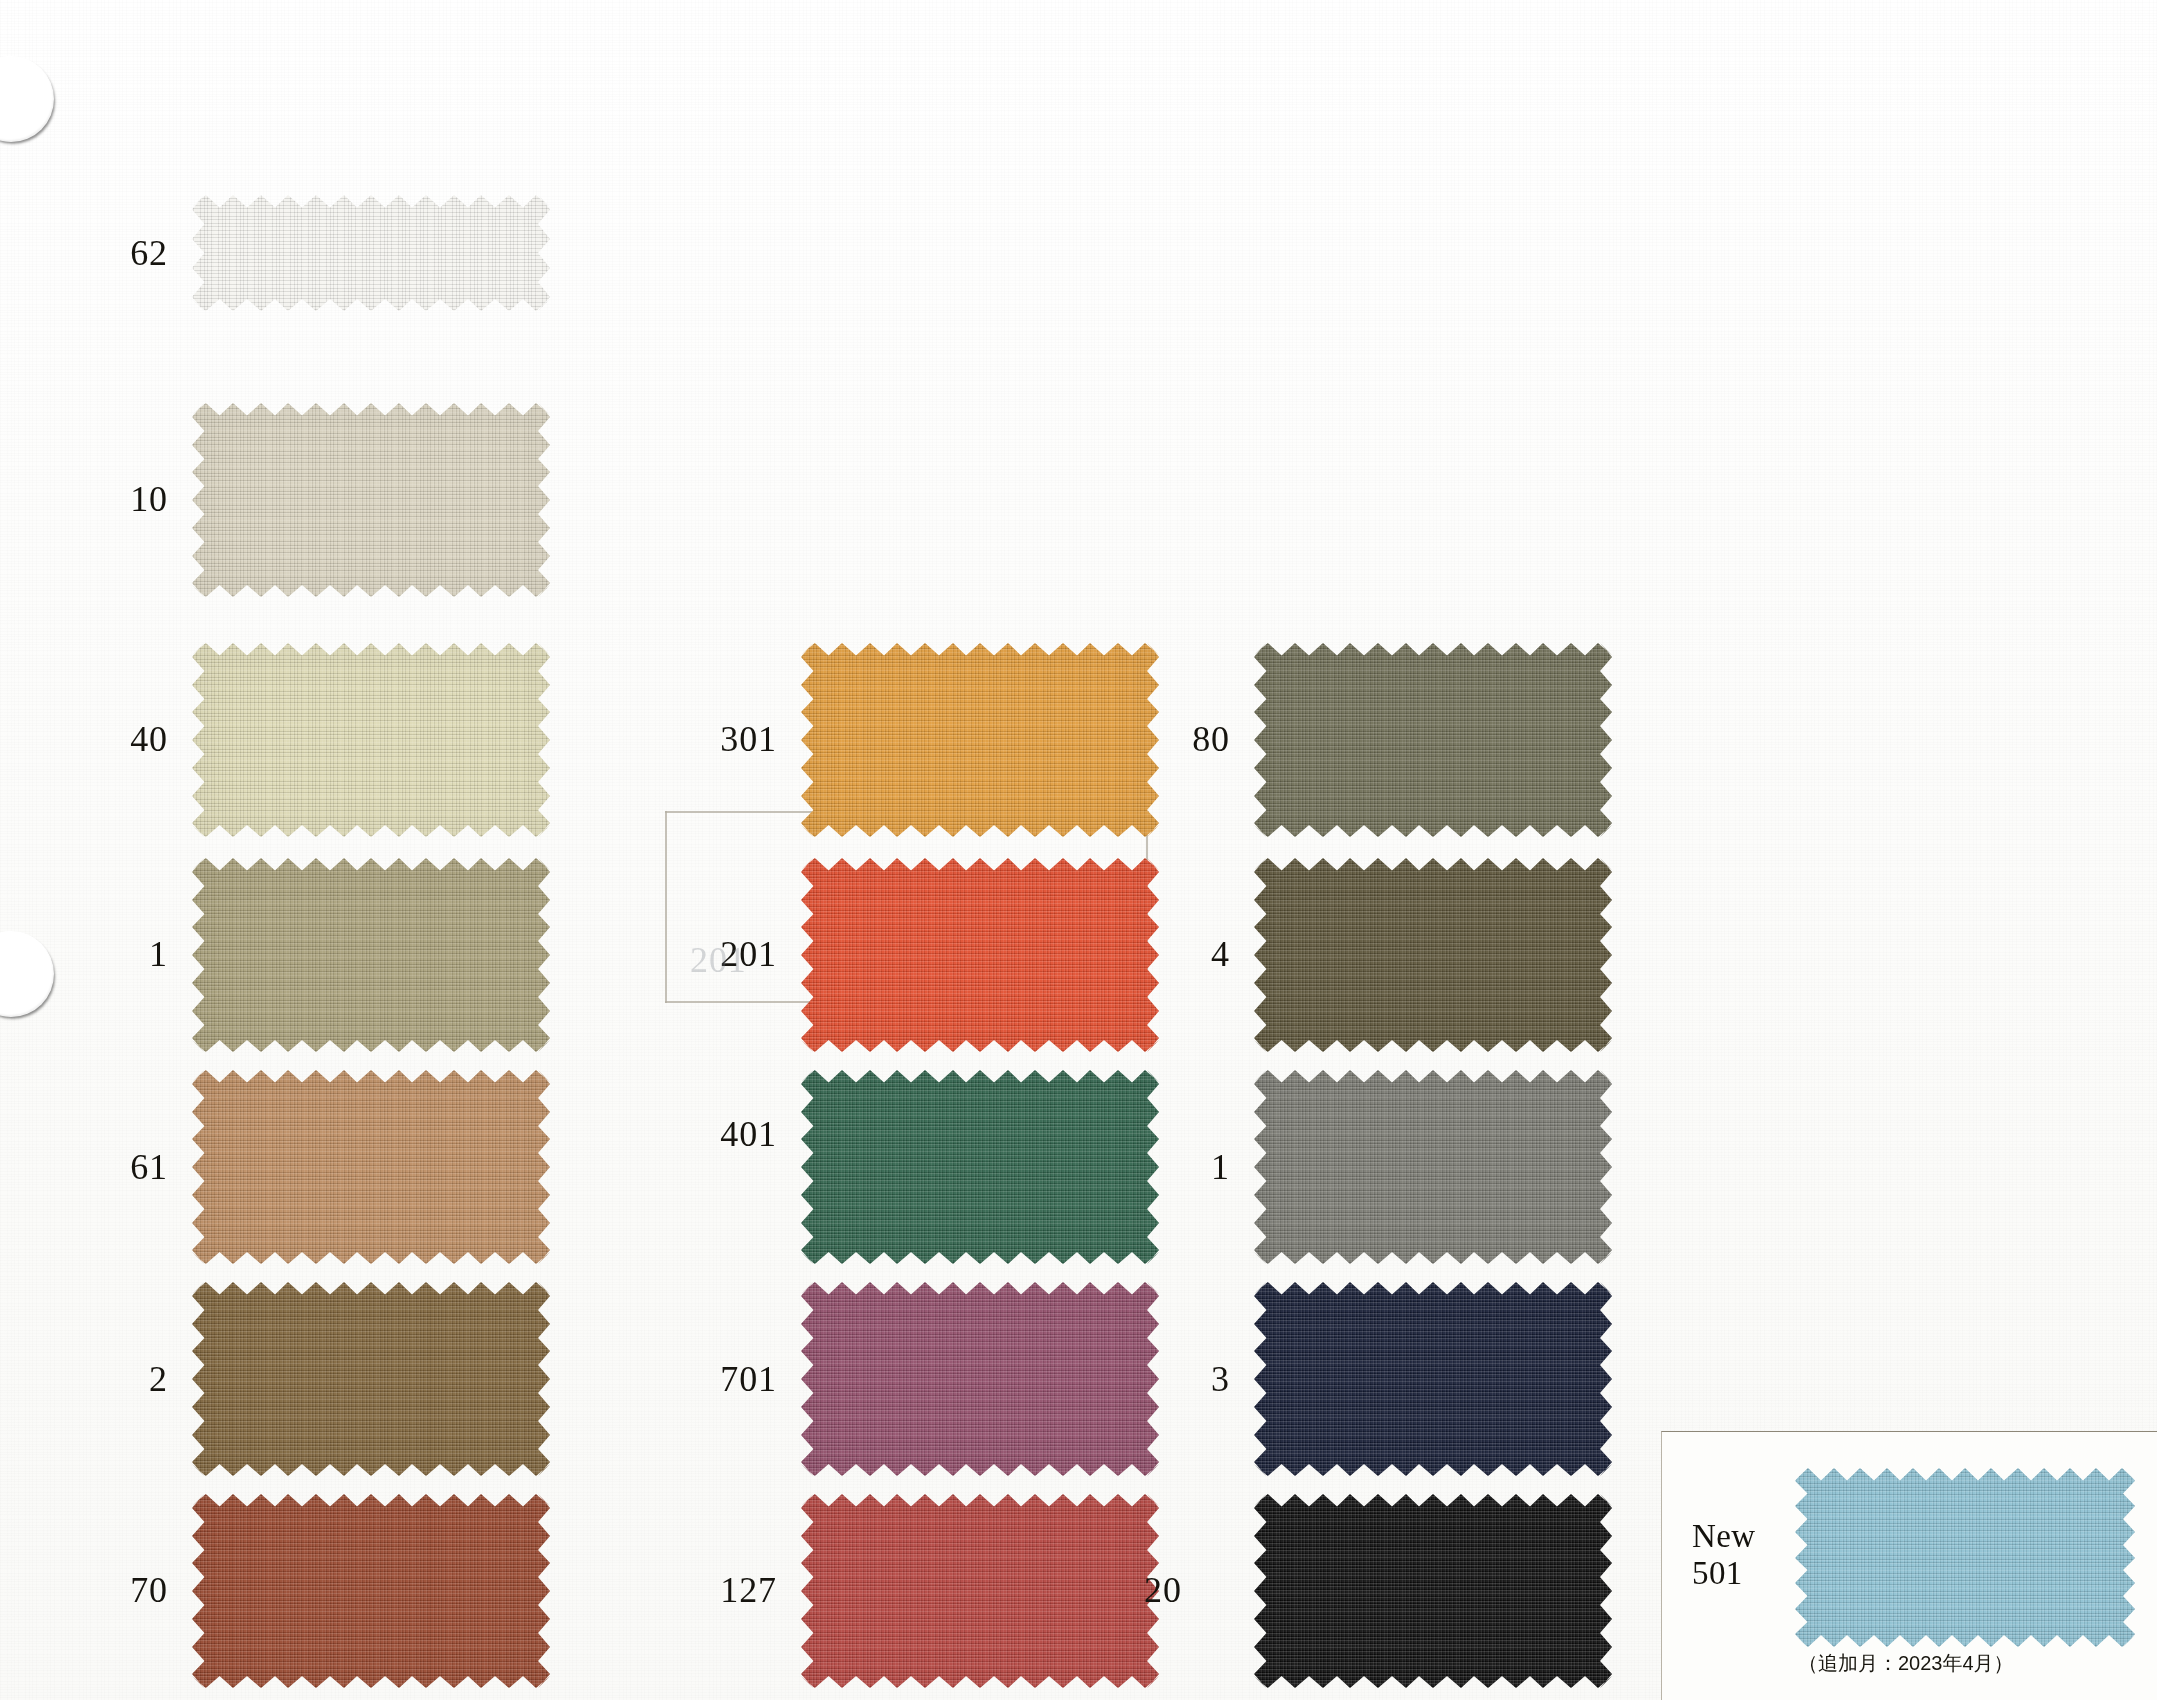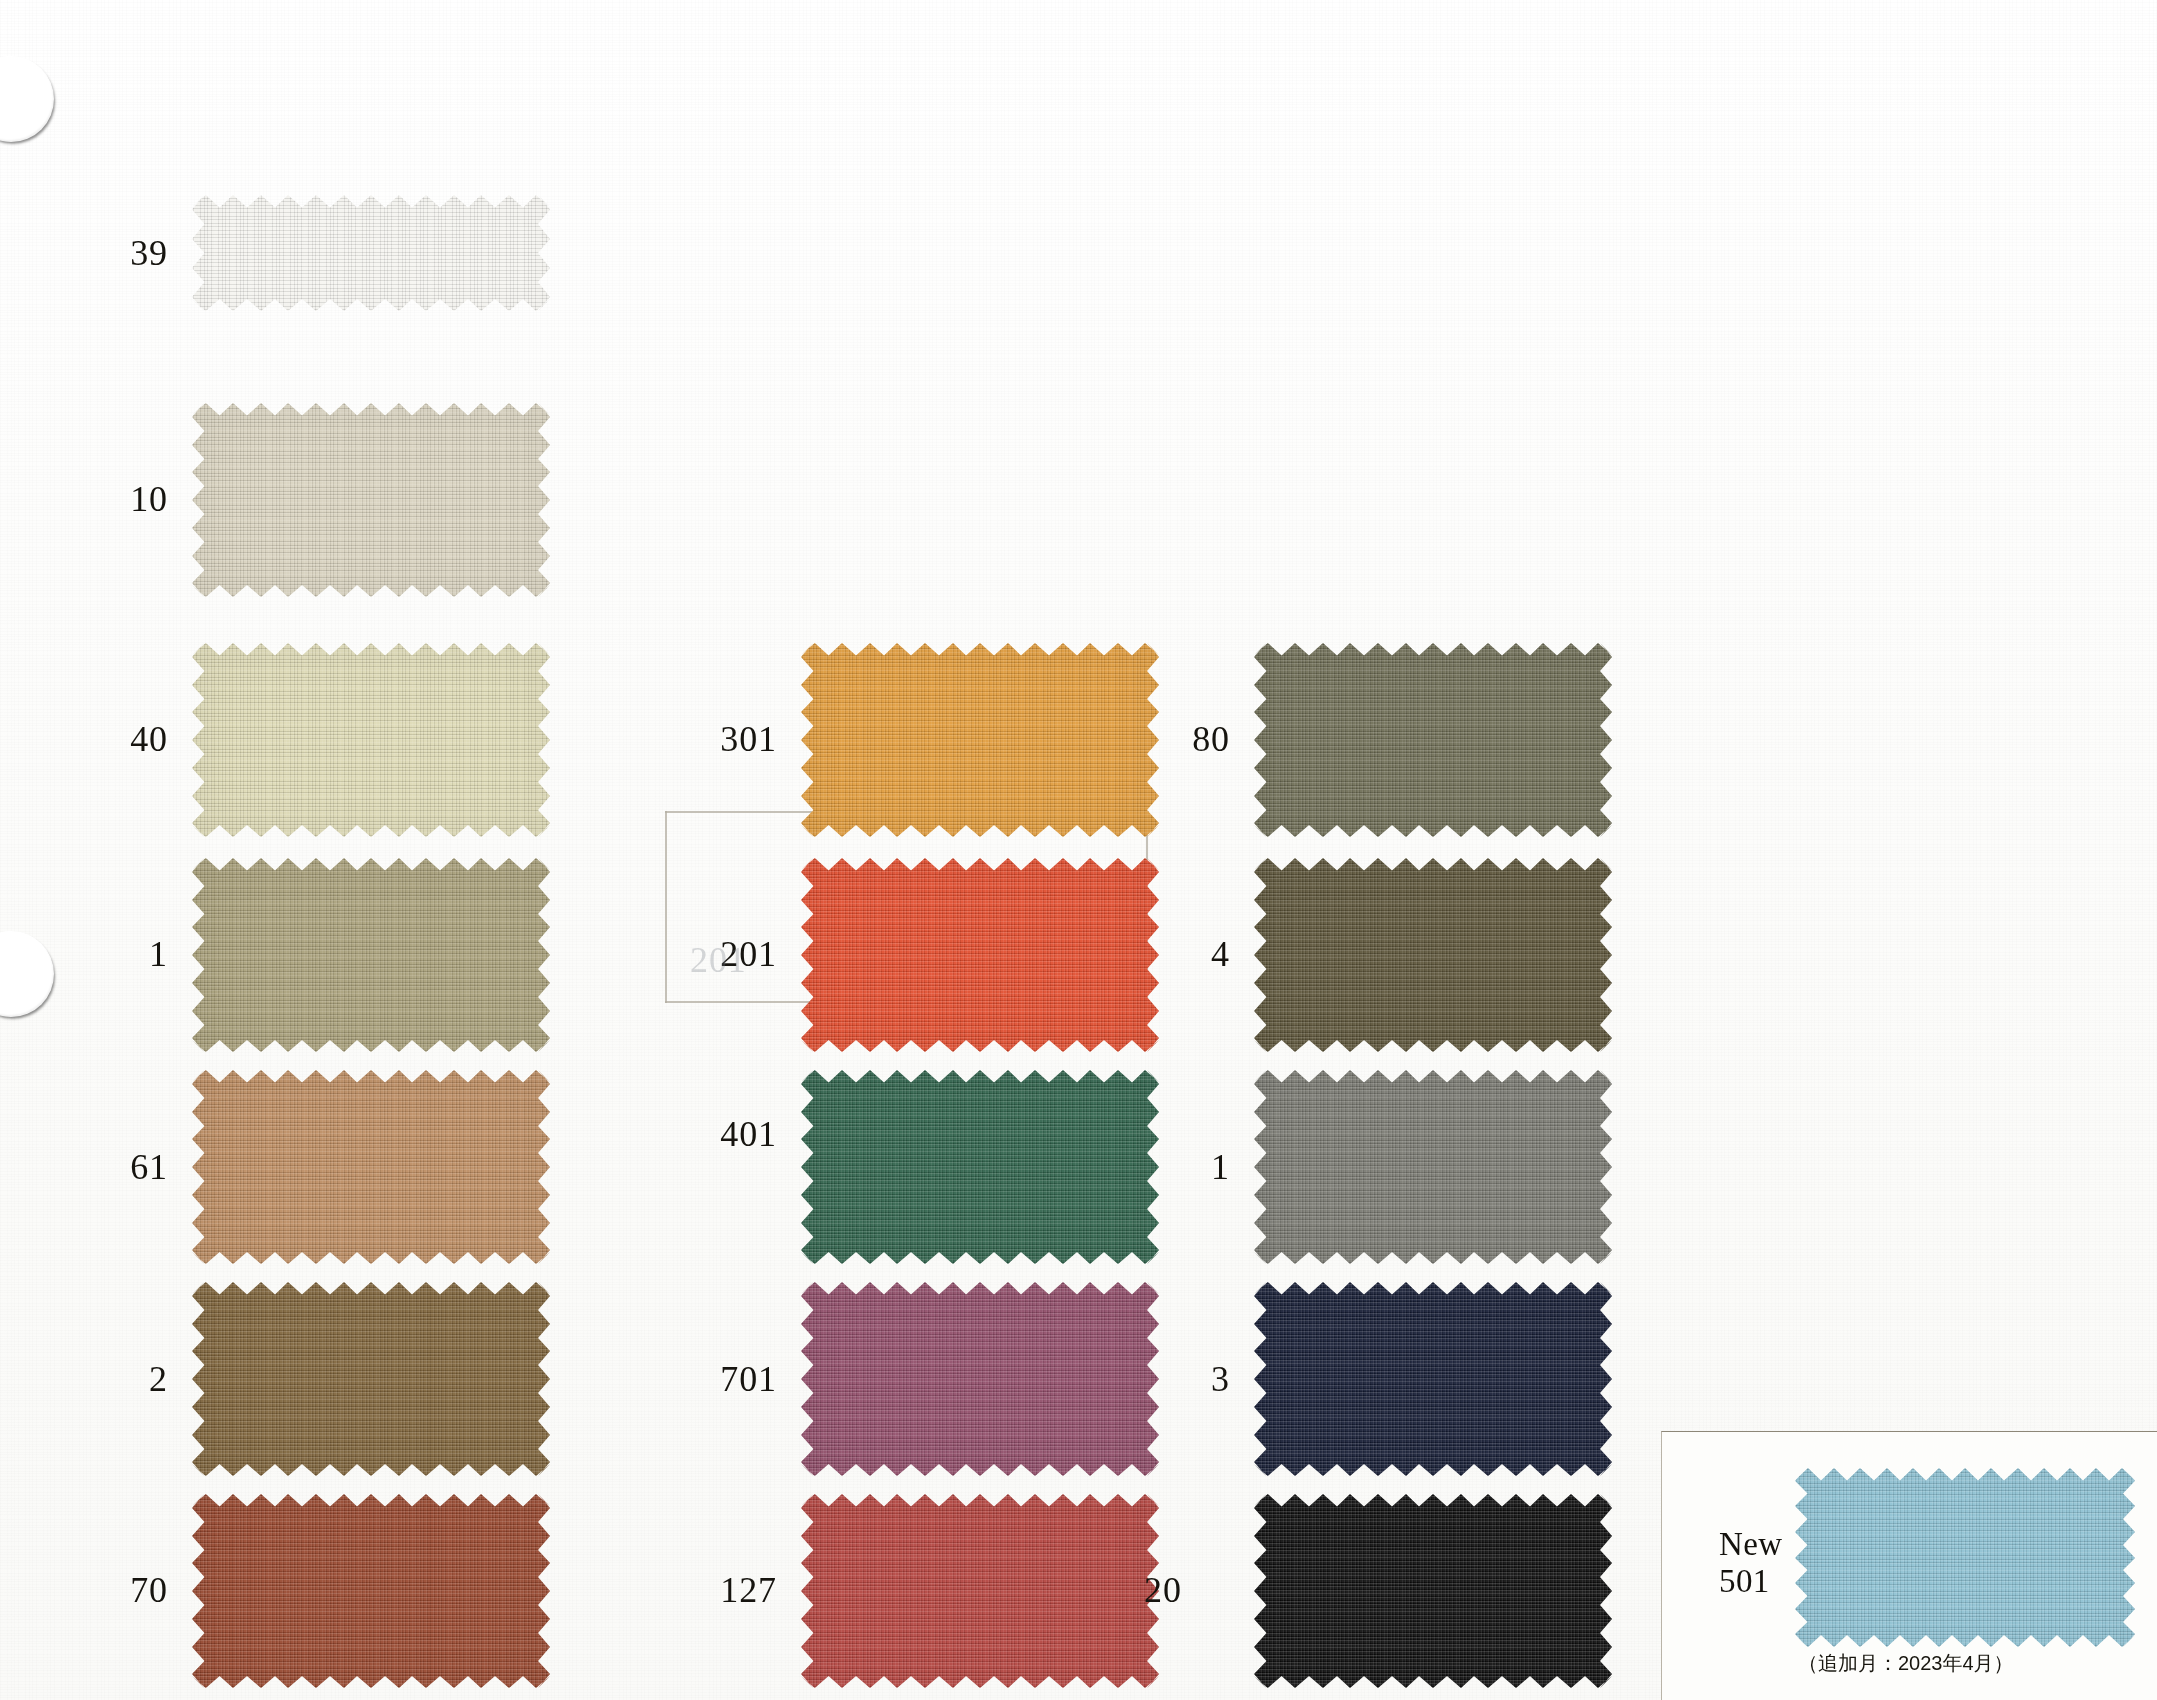--- a/index.html
+++ b/index.html
@@ -108,21 +108,21 @@
 <div class="punch" style="top:56px;"></div>
 <div class="punch" style="top:931px;"></div>
 
 <div class="card" id="card">
 
   <div class="seam" style="left:665px;top:811px;width:484px;height:1.8px;"></div>
   <div class="seam" style="left:665px;top:1001px;width:484px;height:1.8px;"></div>
   <div class="seam" style="left:665px;top:811px;width:1.8px;height:192px;"></div>
   <div class="seam" style="left:1146px;top:811px;width:1.8px;height:192px;"></div>
 <div class="cell" style="left: 0px; top: 0px;">
-      <div class="label" style="left: 34px; top: 235px;">39</div>
+      <div class="label" style="left: 34px; top: 235px;">62</div>
       <div class="swatch" style="left: 192px; top: 195px; width: 358px; height: 116px;">
         <div class="fab" style="--c: #fbfaf6; clip-path: polygon(0px 12.5px, 13.8px 0px, 27.6px 12.5px, 41px 0px, 55px 12.5px, 69px 0px, 83px 12.5px, 96px 0px, 110px 12.5px, 124px 0px, 138px 12.5px, 152px 0px, 165px 12.5px, 179px 0px, 193px 12.5px, 207px 0px, 220px 12.5px, 234px 0px, 248px 12.5px, 262px 0px, 276px 12.5px, 289px 0px, 303px 12.5px, 317px 0px, 331px 12.5px, 344px 0px, 358px 12.5px, 346px 0px, 358px 14.6px, 346px 29px, 358px 44px, 346px 58px, 358px 73px, 346px 87px, 358px 102px, 346px 116px, 358px 104px, 344px 116px, 331px 104px, 317px 116px, 303px 104px, 289px 116px, 276px 104px, 262px 116px, 248px 104px, 234px 116px, 220px 104px, 207px 116px, 193px 104px, 179px 116px, 165px 104px, 152px 116px, 138px 104px, 124px 116px, 110px 104px, 96px 116px, 83px 104px, 69px 116px, 55px 104px, 41px 116px, 27.6px 104px, 13.8px 116px, 0px 104px, 12.5px 116px, 0px 102px, 12.5px 87px, 0px 73px, 12.5px 58px, 0px 44px, 12.5px 29px, 0px 14.6px, 12.5px 0px); box-shadow: rgba(0, 0, 0, 0.035) 0px 0px 36px inset; filter: contrast(0.96);"></div>
       </div>
     </div>
     <div class="cell" style="left: 0px; top: 0px;">
       <div class="label" style="left: 34px; top: 481px;">10</div>
       <div class="swatch" style="left: 192px; top: 403px; width: 358px; height: 194px;">
         <div class="fab" style="--c: #d8d2be; clip-path: polygon(0px 12.5px, 13.8px 0px, 27.6px 12.5px, 41px 0px, 55px 12.5px, 69px 0px, 83px 12.5px, 96px 0px, 110px 12.5px, 124px 0px, 138px 12.5px, 152px 0px, 165px 12.5px, 179px 0px, 193px 12.5px, 207px 0px, 220px 12.5px, 234px 0px, 248px 12.5px, 262px 0px, 276px 12.5px, 289px 0px, 303px 12.5px, 317px 0px, 331px 12.5px, 344px 0px, 358px 12.5px, 346px 0px, 358px 14px, 346px 28px, 358px 42px, 346px 56px, 358px 69px, 346px 83px, 358px 97px, 346px 111px, 358px 125px, 346px 139px, 358px 153px, 346px 167px, 358px 180px, 346px 194px, 358px 182px, 344px 194px, 331px 182px, 317px 194px, 303px 182px, 289px 194px, 276px 182px, 262px 194px, 248px 182px, 234px 194px, 220px 182px, 207px 194px, 193px 182px, 179px 194px, 165px 182px, 152px 194px, 138px 182px, 124px 194px, 110px 182px, 96px 194px, 83px 182px, 69px 194px, 55px 182px, 41px 194px, 27.6px 182px, 13.8px 194px, 0px 182px, 12.5px 194px, 0px 180px, 12.5px 167px, 0px 153px, 12.5px 139px, 0px 125px, 12.5px 111px, 0px 97px, 12.5px 83px, 0px 69px, 12.5px 56px, 0px 42px, 12.5px 28px, 0px 14px, 12.5px 0px); box-shadow: rgba(0, 0, 0, 0.06) 0px 0px 54px inset;"></div>
       </div>
     </div>
@@ -213,21 +213,21 @@
     <div class="cell" style="left: 0px; top: 0px;">
       <div class="label" style="left: 1096px; top: 1572px; text-align: center;">20</div>
       <div class="swatch" style="left: 1254px; top: 1494px; width: 358px; height: 194px;">
         <div class="fab" style="--c: #0c0c0c; clip-path: polygon(0px 12.5px, 13.8px 0px, 27.6px 12.5px, 41px 0px, 55px 12.5px, 69px 0px, 83px 12.5px, 96px 0px, 110px 12.5px, 124px 0px, 138px 12.5px, 152px 0px, 165px 12.5px, 179px 0px, 193px 12.5px, 207px 0px, 220px 12.5px, 234px 0px, 248px 12.5px, 262px 0px, 276px 12.5px, 289px 0px, 303px 12.5px, 317px 0px, 331px 12.5px, 344px 0px, 358px 12.5px, 346px 0px, 358px 14px, 346px 28px, 358px 42px, 346px 56px, 358px 69px, 346px 83px, 358px 97px, 346px 111px, 358px 125px, 346px 139px, 358px 153px, 346px 167px, 358px 180px, 346px 194px, 358px 182px, 344px 194px, 331px 182px, 317px 194px, 303px 182px, 289px 194px, 276px 182px, 262px 194px, 248px 182px, 234px 194px, 220px 182px, 207px 194px, 193px 182px, 179px 194px, 165px 182px, 152px 194px, 138px 182px, 124px 194px, 110px 182px, 96px 194px, 83px 182px, 69px 194px, 55px 182px, 41px 194px, 27.6px 182px, 13.8px 194px, 0px 182px, 12.5px 194px, 0px 180px, 12.5px 167px, 0px 153px, 12.5px 139px, 0px 125px, 12.5px 111px, 0px 97px, 12.5px 83px, 0px 69px, 12.5px 56px, 0px 42px, 12.5px 28px, 0px 14px, 12.5px 0px); box-shadow: rgba(0, 0, 0, 0.06) 0px 0px 54px inset;"></div>
       </div>
     </div>
     <div class="ghost" style="left: 690px; top: 939px;">201</div>
   </div>
 
 <div id="newPanel" style="left:1661px;top:1431px;width:496px;height:270px;">
-  <div class="np-label" style="left:30px;top:94px;margin-left:27px;">
+  <div class="np-label" style="left:30px;top:86px;">
     <div>New</div>
     <div>501</div>
   </div>
   <div class="np-note" style="left:136px;top:218px;">（追加月：2023年4月）</div>
 <div class="swatch" style="left: 133px; top: 36px; width: 340px; height: 179px;">
       <div class="fab" style="--c: #8cc0d2; clip-path: polygon(0px 12.5px, 13px 0px, 26px 12.5px, 39px 0px, 52px 12.5px, 65px 0px, 79px 12.5px, 92px 0px, 105px 12.5px, 118px 0px, 131px 12.5px, 144px 0px, 157px 12.5px, 170px 0px, 183px 12.5px, 196px 0px, 209px 12.5px, 223px 0px, 236px 12.5px, 249px 0px, 262px 12.5px, 275px 0px, 288px 12.5px, 301px 0px, 314px 12.5px, 327px 0px, 340px 12.5px, 328px 0px, 340px 12.8px, 328px 25.6px, 340px 38px, 328px 51px, 340px 64px, 328px 77px, 340px 90px, 328px 102px, 340px 115px, 328px 128px, 340px 141px, 328px 154px, 340px 166px, 328px 179px, 340px 167px, 327px 179px, 314px 167px, 301px 179px, 288px 167px, 275px 179px, 262px 167px, 249px 179px, 236px 167px, 223px 179px, 209px 167px, 196px 179px, 183px 167px, 170px 179px, 157px 167px, 144px 179px, 131px 167px, 118px 179px, 105px 167px, 92px 179px, 79px 167px, 65px 179px, 52px 167px, 39px 179px, 26px 167px, 13px 179px, 0px 167px, 12.5px 179px, 0px 166px, 12.5px 154px, 0px 141px, 12.5px 128px, 0px 115px, 12.5px 102px, 0px 90px, 12.5px 77px, 0px 64px, 12.5px 51px, 0px 38px, 12.5px 25.6px, 0px 12.8px, 12.5px 0px); box-shadow: rgba(0, 0, 0, 0.05) 0px 0px 45px inset;"></div>
     </div>
   </div>
 
 

